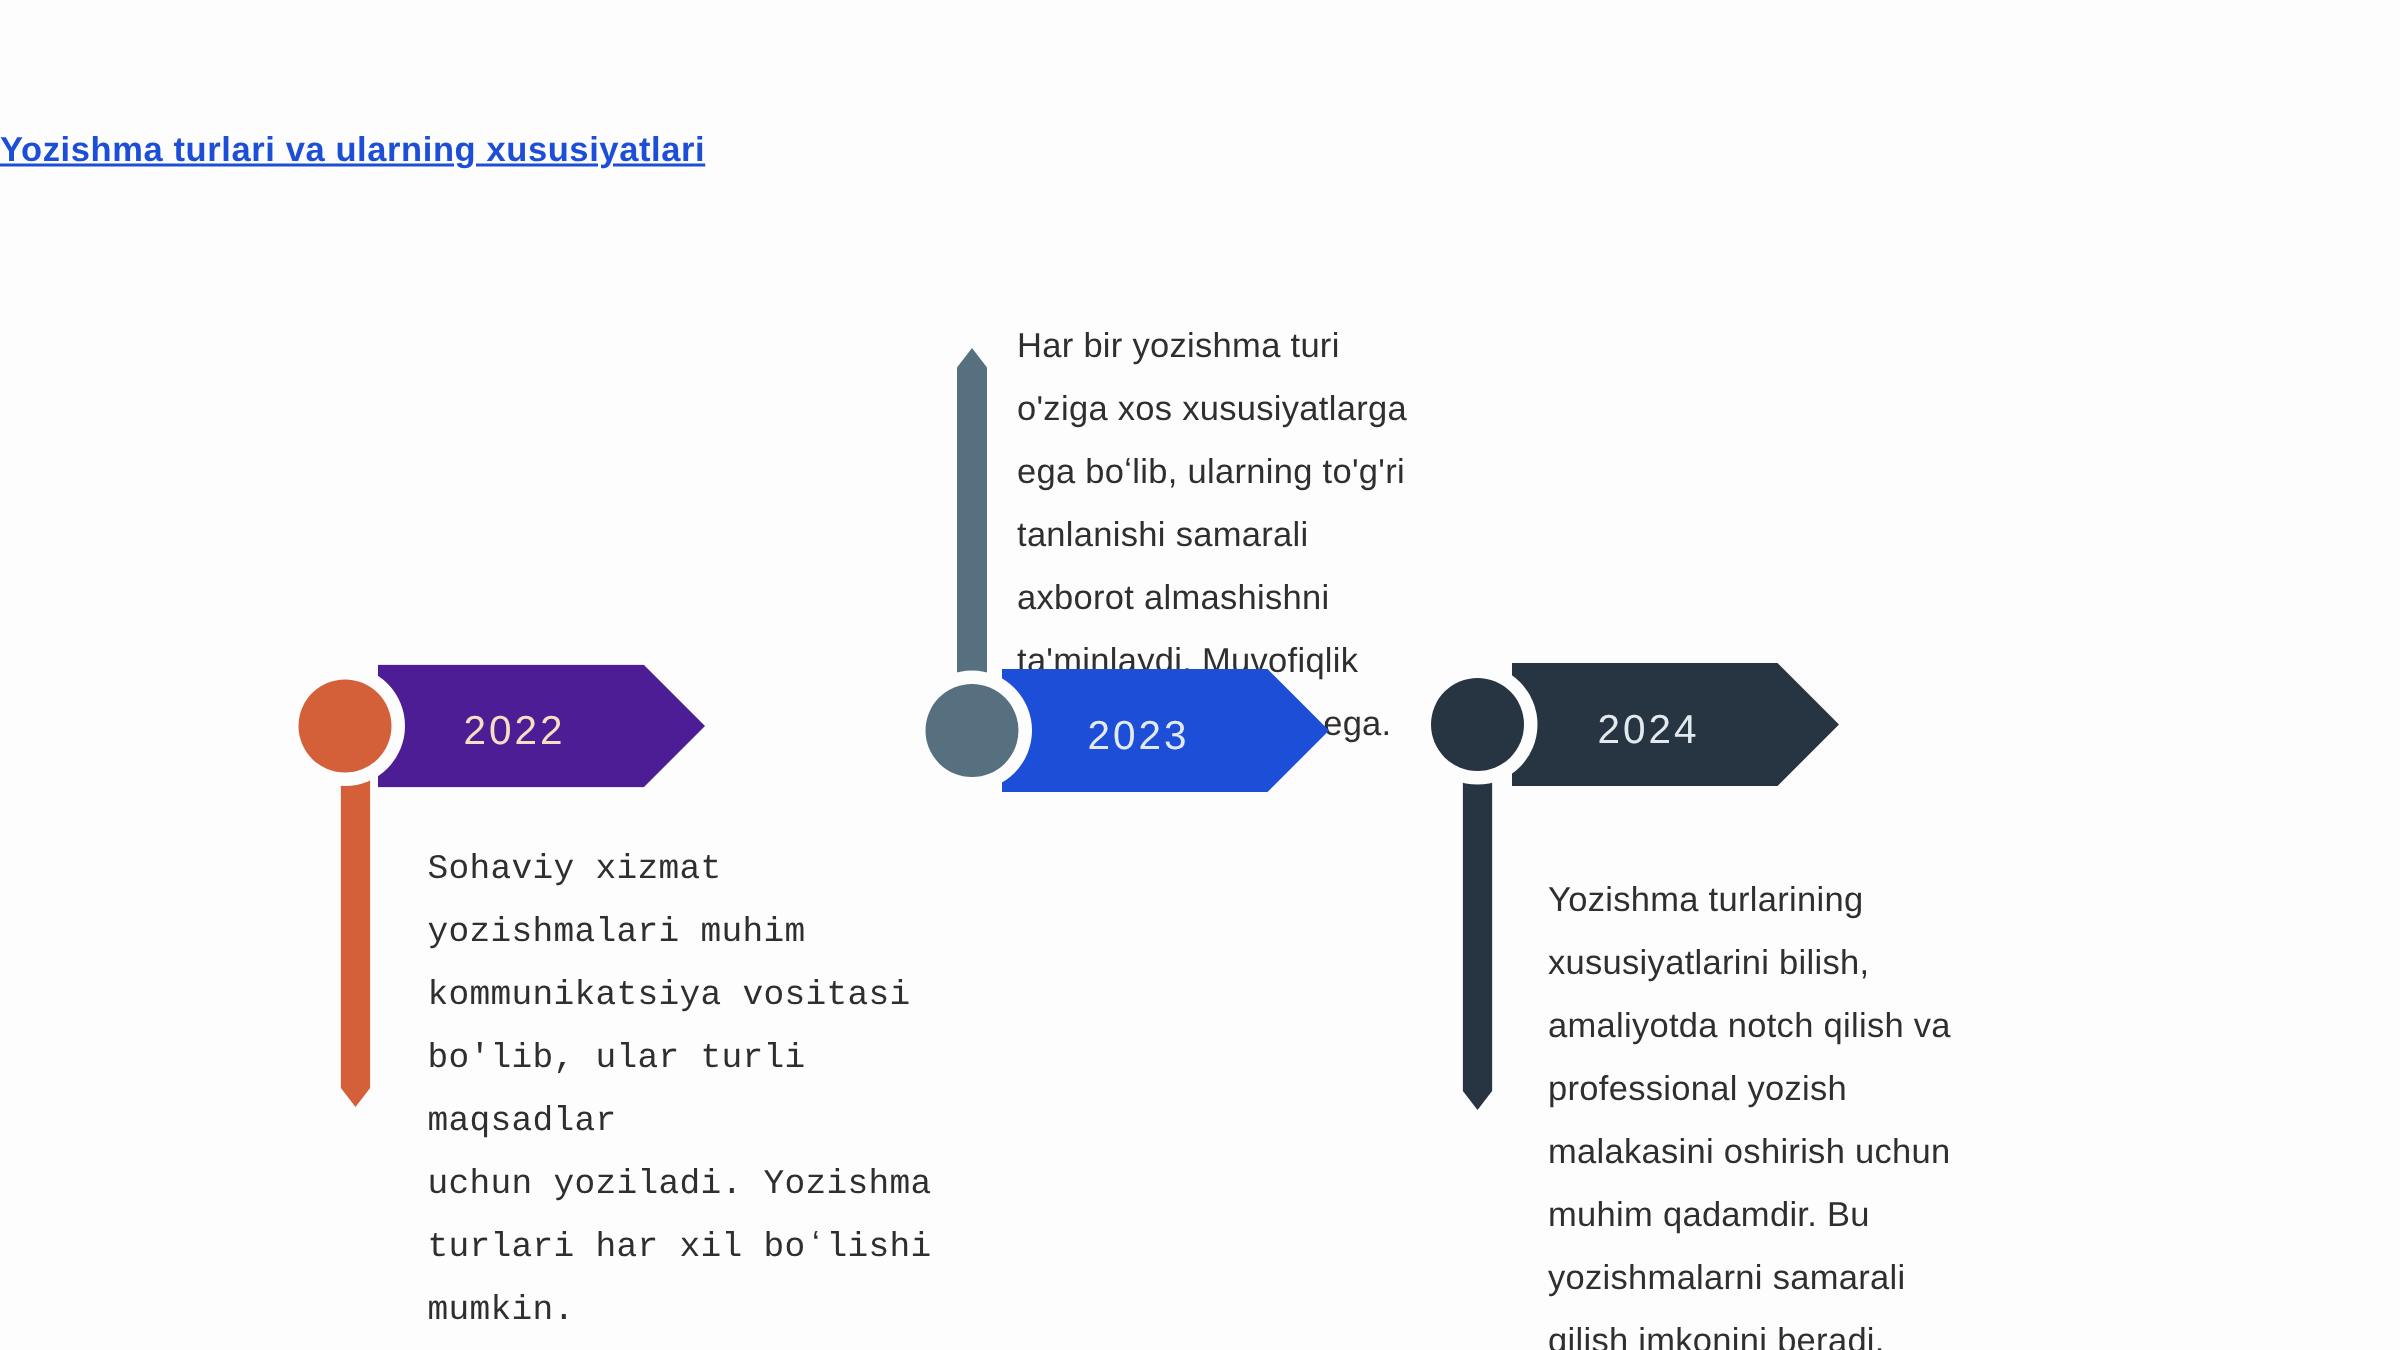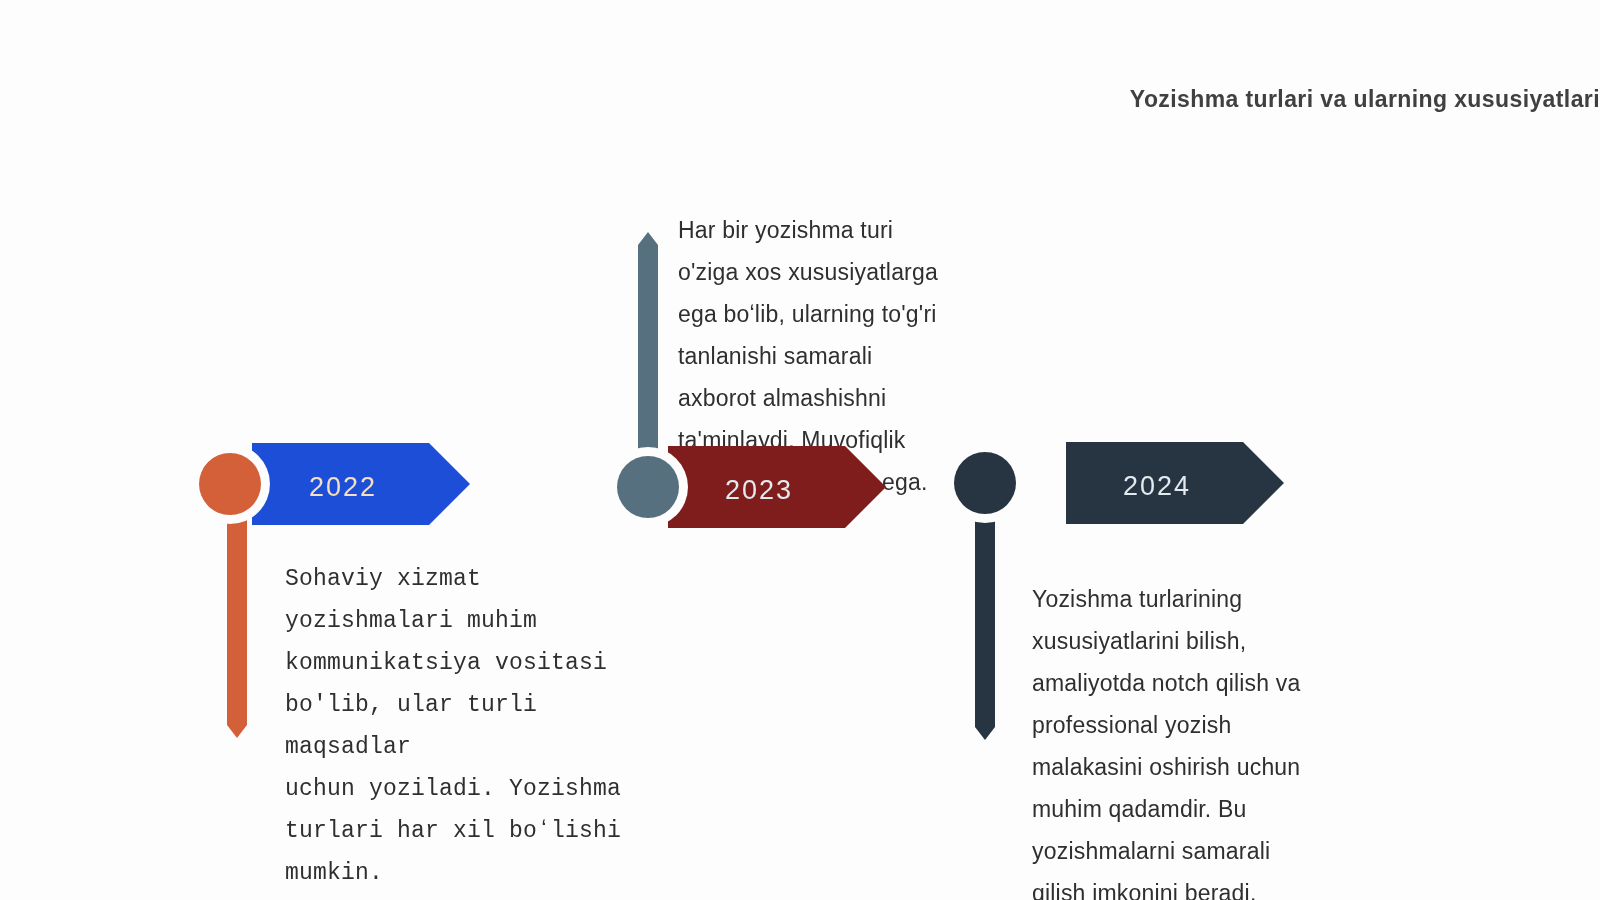--- a/index.html
+++ b/index.html
@@ -5,22 +5,22 @@
   html,body{margin:0;padding:0;}
   body{
     width:1600px;height:900px;overflow:hidden;
     background:#fdfdfd;
     font-family:"Liberation Sans",sans-serif;
   }
   .stage{position:relative;width:1600px;height:900px;background:#fdfdfd;}
 
   .title{
     position:absolute;top:86px;left:0;width:100%;
-    margin:0;text-align:right;
-    font-size:23px;font-weight:700;color:#404040;letter-spacing:.4px;
+    margin:0;text-align:left;
+    font-size:23px;font-weight:700;color:#1d4ed8;letter-spacing:.4px;text-decoration:underline;
   }
 
   
   .stem{position:absolute;width:20px;z-index:1;}
   .stem.down{clip-path:polygon(0 0,100% 0,100% calc(100% - 13px),50% 100%,0 calc(100% - 13px));}
   .stem.up{clip-path:polygon(50% 0,100% 13px,100% 100%,0 100%,0 13px);}
 
   .node{
     position:absolute;width:62px;height:62px;border-radius:50%;
     box-shadow:0 0 0 9px #fdfdfd;z-index:4;
@@ -50,49 +50,49 @@
 
   
   .m2 .stem{left:638px;top:232px;height:232px;}
   .m2 .node{left:617px;top:456px;}
   .m2 .arrow{left:668px;top:446px;}
   .m2 .desc{left:678px;top:209px;}
 
   
   .m3 .stem{left:975px;top:498px;height:242px;}
   .m3 .node{left:954px;top:452px;}
-  .m3 .arrow{left:1066px;top:442px;align-items:center;}
+  .m3 .arrow{left:1008px;top:442px;align-items:center;}
   .m3 .desc{left:1032px;top:578px;}
 </style>
 </head>
 <body>
 
 <div class="stage">
 
   <h1 class="title">Yozishma turlari va ularning xususiyatlari</h1>
 
   <section class="m1">
     <div class="stem down" style="background-color: rgb(212, 96, 58);"></div>
     <div class="node" style="background-color: rgb(212, 96, 58);"></div>
-    <div class="arrow" style="background-color: #1d4ed8;">
+    <div class="arrow" style="background-color: #4c1d95;">
       <span class="year" style="color: rgb(244, 223, 194);">2022</span>
     </div>
     <p class="desc">Sohaviy xizmat
 yozishmalari muhim
 kommunikatsiya vositasi
 bo'lib, ular turli maqsadlar
 uchun yoziladi. Yozishma
 turlari har xil boʻlishi
 mumkin.</p>
   </section>
 
   <section class="m2">
     <div class="stem up" style="background-color: rgb(86, 112, 127);"></div>
     <div class="node" style="background-color: rgb(86, 112, 127);"></div>
-    <div class="arrow" style="background-color: #7f1d1d;">
+    <div class="arrow" style="background-color: #1d4ed8;">
       <span class="year" style="color: rgb(227, 234, 238);">2023</span>
     </div>
     <p class="desc">Har bir yozishma turi
 o'ziga xos xususiyatlarga
 ega boʻlib, ularning to'g'ri
 tanlanishi samarali
 axborot almashishni
 ta'minlaydi. Muvofiqlik
 muhim ahamiyatga ega.</p>
   </section>

